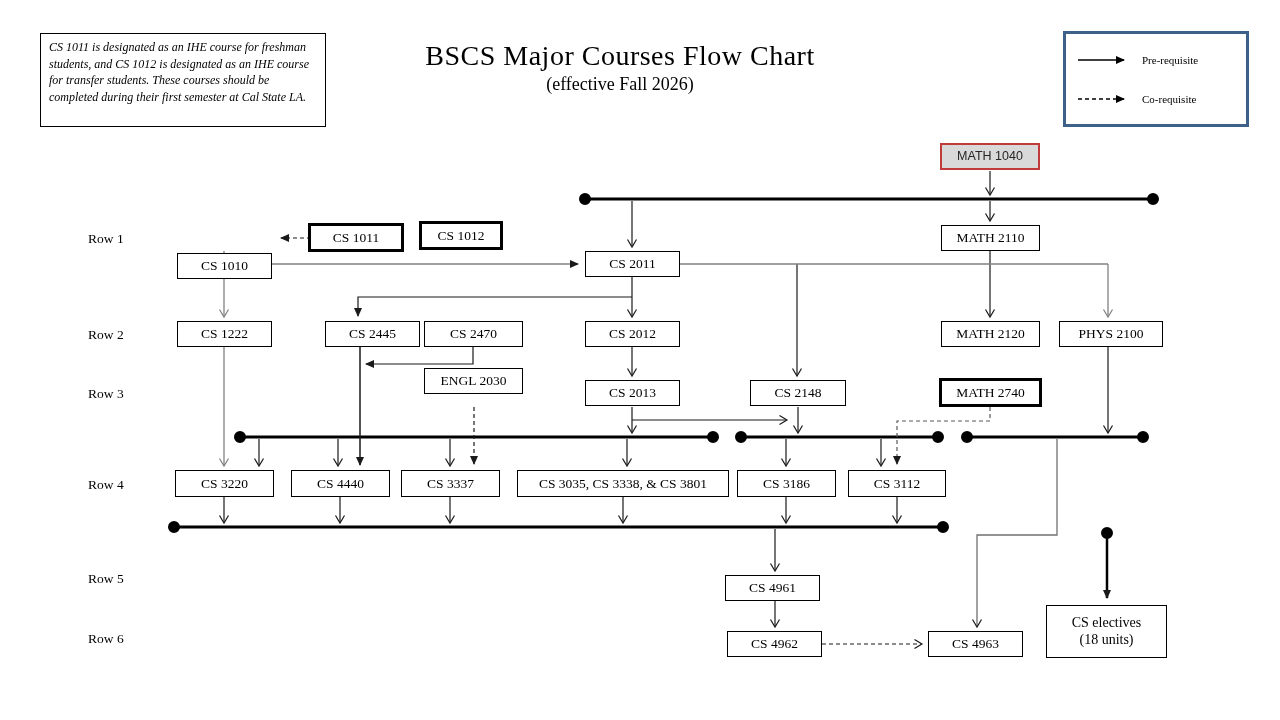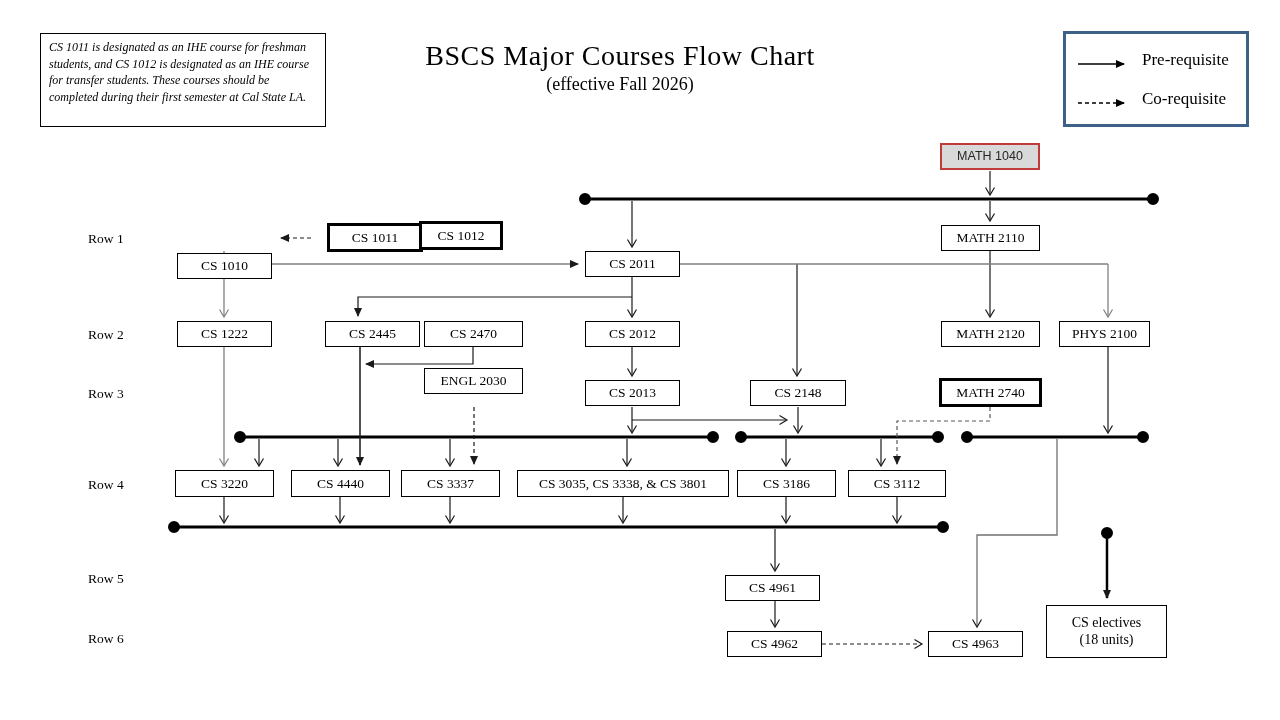--- a/index.html
+++ b/index.html
@@ -8,42 +8,42 @@
   #wires{position:absolute;left:0;top:0;width:1280px;height:720px;pointer-events:none;}
 
   
   .note{position:absolute;left:40px;top:33px;width:268px;height:82px;border:1px solid #000;
         padding:5px 8px;font-style:italic;font-size:12px;line-height:1.38;}
   .titleblock{position:absolute;left:330px;top:40px;width:580px;text-align:center;}
   .title{font-size:28px;letter-spacing:.5px;}
   .subtitle{font-size:18px;margin-top:2px;}
   .legend{position:absolute;left:1063px;top:31px;width:160px;height:78px;border:3px solid #3e6287;
           display:flex;flex-direction:column;justify-content:space-around;padding:6px 10px;}
-  .legend-row{display:flex;align-items:flex-end;gap:8px;font-size:17px;}
+  .legend-row{display:flex;align-items:flex-end;gap:8px;font-size:11px;}
 
   
   .box{position:absolute;border:1px solid #000;background:#fff;display:flex;align-items:center;
        justify-content:center;font-size:13.5px;text-align:center;box-sizing:border-box;line-height:1.15;}
   .box.thick{border-width:3px;}
   .box.hl{background:#d9d9d9;border:2px solid #c23b3b;font-family:"Liberation Sans",sans-serif;
           font-size:12.5px;color:#262626;}
   .rowlabel{position:absolute;font-size:13.5px;}
 
   #b-cs1010{left:177px;top:225px;width:95px;height:26px;margin-top:28px;}
-  #b-cs1011{left:327px;top:223px;width:96px;height:29px;}
+  #b-cs1011{left:308px;top:223px;width:96px;height:29px;}
   #b-cs1012{left:419px;top:221px;width:84px;height:29px;}
   #b-math1040{left:940px;top:143px;width:100px;height:27px;}
   #b-math2110{left:941px;top:225px;width:99px;height:26px;}
   #b-cs2011{left:585px;top:251px;width:95px;height:26px;}
   #b-cs1222{left:177px;top:321px;width:95px;height:26px;}
   #b-cs2445{left:312px;top:321px;width:95px;height:26px;margin-left:13px;}
   #b-cs2470{left:424px;top:321px;width:99px;height:26px;}
   #b-cs2012{left:585px;top:321px;width:95px;height:26px;}
   #b-math2120{left:941px;top:321px;width:99px;height:26px;}
-  #b-phys2100{left:1059px;top:321px;width:91px;height:26px;}
+  #b-phys2100{left:1059px;top:321px;width:104px;height:26px;}
   #b-engl2030{left:424px;top:368px;width:99px;height:26px;}
   #b-cs2013{left:585px;top:380px;width:95px;height:26px;}
   #b-cs2148{left:750px;top:380px;width:96px;height:26px;}
   #b-math2740{left:939px;top:378px;width:103px;height:29px;}
   #b-cs3220{left:175px;top:470px;width:99px;height:27px;}
   #b-cs4440{left:291px;top:470px;width:99px;height:27px;}
   #b-cs3337{left:401px;top:470px;width:99px;height:27px;}
   #b-cs3035{left:517px;top:470px;width:212px;height:27px;}
   #b-cs3186{left:737px;top:470px;width:99px;height:27px;}
   #b-cs3112{left:848px;top:470px;width:98px;height:27px;}

